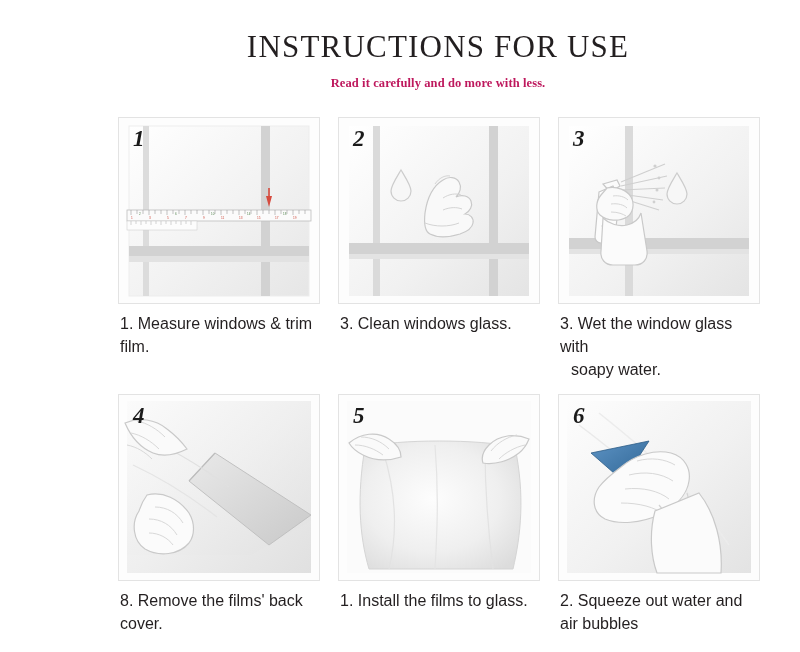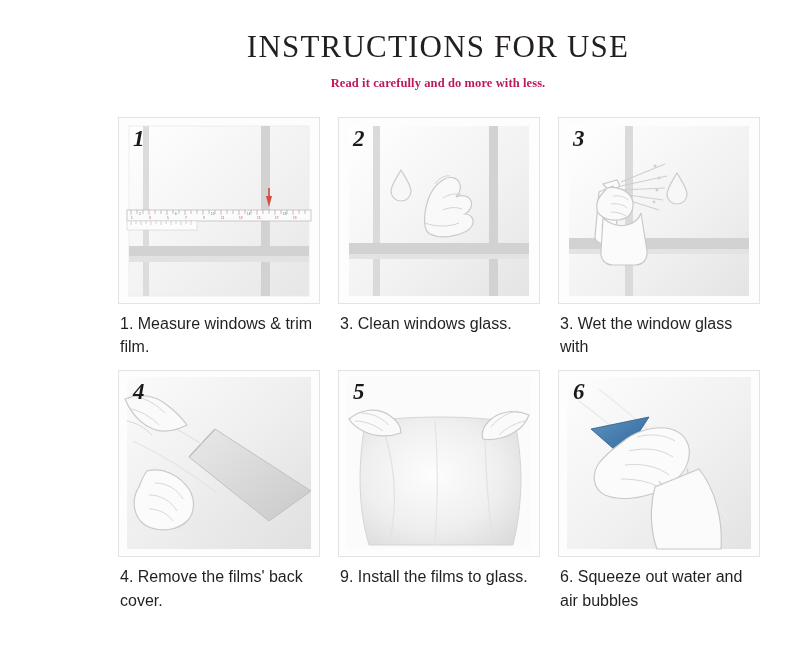--- a/index.html
+++ b/index.html
@@ -227,20 +227,21 @@
 
           <path d="M48 70 c10 -2 20 2 24 9 c4 7 2 16 -4 20 c-8 5 -20 4 -27 -2 c-5 -5 -4 -14 1 -20 z" fill="#fafafa" stroke="#c9c9c9" stroke-width="1.2"></path>
           <path d="M54 78 c6 -1 12 1 15 4" fill="none" stroke="#d6d6d6" stroke-width="1"></path>
           <path d="M52 86 c7 -1 13 1 16 4" fill="none" stroke="#d6d6d6" stroke-width="1"></path>
           <path d="M52 94 c7 0 12 2 15 4" fill="none" stroke="#d6d6d6" stroke-width="1"></path>
           <path d="M44 100 c6 6 16 9 24 7 c8 -2 12 -6 14 -12 l6 38 c1 8 -4 14 -12 14 h-22 c-8 0 -13 -6 -12 -14 z" fill="#fbfbfb" stroke="#c9c9c9" stroke-width="1.2"></path>
         </svg>
       </div>
       <div class="caption">
         <span>3. Wet the window glass with</span>
+        <span class="line2">soapy water.</span>
       </div>
     </div>
 
     <div class="step">
       <div class="thumb">
         <span class="stepnum">4</span>
         <svg width="200" height="185" viewBox="0 0 200 185">
           <defs>
             <linearGradient id="g4" x1="0" y1="0" x2="1" y2="1">
               <stop offset="0%" stop-color="#fbfbfb"></stop>
@@ -265,21 +266,21 @@
           <path d="M12 38 c10 2 20 8 28 16" fill="none" stroke="#d8d8d8" stroke-width="1"></path>
           <path d="M8 50 c10 2 18 7 25 14" fill="none" stroke="#d8d8d8" stroke-width="1"></path>
 
           <path d="M28 100 c16 -4 32 4 42 18 c6 10 6 22 0 30 c-10 12 -30 14 -44 6 c-12 -8 -14 -26 -6 -38 c2 -6 5 -12 8 -16 z" fill="#fbfbfb" stroke="#c9c9c9" stroke-width="1.2"></path>
           <path d="M36 112 c12 0 22 6 28 16" fill="none" stroke="#d8d8d8" stroke-width="1"></path>
           <path d="M30 124 c12 0 22 6 28 16" fill="none" stroke="#d8d8d8" stroke-width="1"></path>
           <path d="M30 138 c10 0 19 5 24 12" fill="none" stroke="#d8d8d8" stroke-width="1"></path>
         </svg>
       </div>
       <div class="caption">
-        <span>4. Remove the films' back cover.</span>
+        <span>8. Remove the films' back cover.</span>
       </div>
     </div>
 
     <div class="step">
       <div class="thumb">
         <span class="stepnum">5</span>
         <svg width="200" height="185" viewBox="0 0 200 185">
           <defs>
             <radialGradient id="g5" cx="45%" cy="45%" r="70%">
               <stop offset="0%" stop-color="#fdfdfd"></stop>
@@ -297,21 +298,21 @@
           <path d="M10 48 c12 -10 28 -12 40 -4 c8 5 12 12 12 18 c-12 4 -26 4 -38 -2 c-6 -3 -11 -7 -14 -12 z" fill="#fafafa" stroke="#c9c9c9" stroke-width="1.2"></path>
           <path d="M22 42 c10 0 20 4 28 12" fill="none" stroke="#d8d8d8" stroke-width="1"></path>
           <path d="M16 50 c10 0 20 4 28 10" fill="none" stroke="#d8d8d8" stroke-width="1"></path>
 
           <path d="M190 44 c-14 -6 -30 -4 -40 6 c-6 6 -8 12 -6 18 c12 2 26 -2 36 -10 c5 -4 8 -9 10 -14 z" fill="#fafafa" stroke="#c9c9c9" stroke-width="1.2"></path>
           <path d="M178 40 c-10 2 -20 8 -26 16" fill="none" stroke="#d8d8d8" stroke-width="1"></path>
           <path d="M186 50 c-10 2 -20 8 -26 14" fill="none" stroke="#d8d8d8" stroke-width="1"></path>
         </svg>
       </div>
       <div class="caption">
-        <span>9. Install the films to glass.</span>
+        <span>1. Install the films to glass.</span>
       </div>
     </div>
 
     <div class="step">
       <div class="thumb">
         <span class="stepnum">6</span>
         <svg width="200" height="185" viewBox="0 0 200 185">
           <defs>
             <linearGradient id="g6" x1="0" y1="0" x2="1" y2="1">
               <stop offset="0%" stop-color="#fdfdfd"></stop>
@@ -333,18 +334,18 @@
           <path d="M78 66 c14 -4 28 -2 38 4" fill="none" stroke="#d8d8d8" stroke-width="1"></path>
           <path d="M70 80 c16 -4 32 -2 44 6" fill="none" stroke="#d8d8d8" stroke-width="1"></path>
           <path d="M66 94 c18 -2 34 2 44 10" fill="none" stroke="#d8d8d8" stroke-width="1"></path>
           <path d="M62 108 c18 0 34 4 44 12" fill="none" stroke="#d8d8d8" stroke-width="1"></path>
           <path d="M100 110 c10 12 16 30 16 52" fill="none" stroke="#d3d3d3" stroke-width="1.2"></path>
           <path d="M128 98 c6 20 8 48 6 78" fill="none" stroke="#d3d3d3" stroke-width="1.2"></path>
           <path d="M96 116 c-6 22 -4 46 2 62 l64 0 c2 -30 -6 -60 -22 -80 z" fill="#fbfbfb" stroke="#c9c9c9" stroke-width="1.2"></path>
         </svg>
       </div>
       <div class="caption">
-        <span>6. Squeeze out water and air bubbles</span>
+        <span>2. Squeeze out water and air bubbles</span>
       </div>
     </div>
 
   </div>
 </div>
 
 </body></html>

